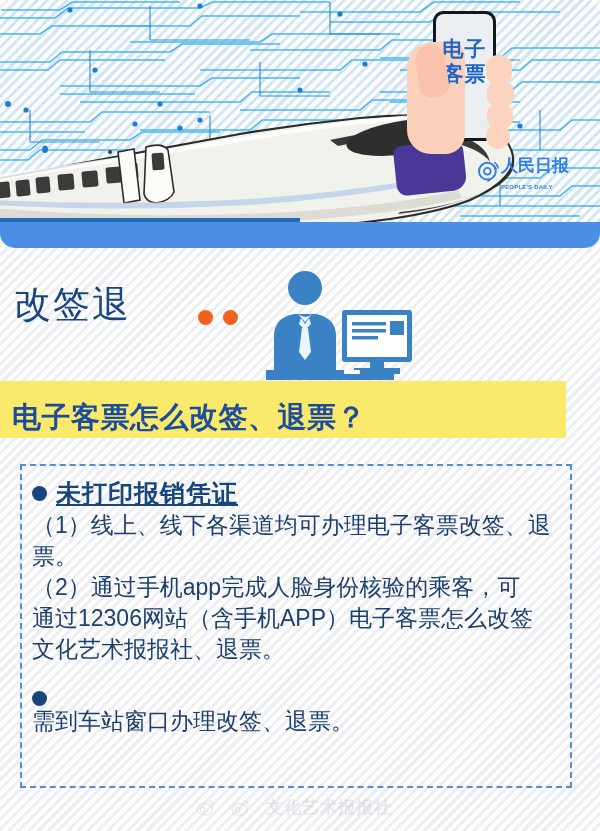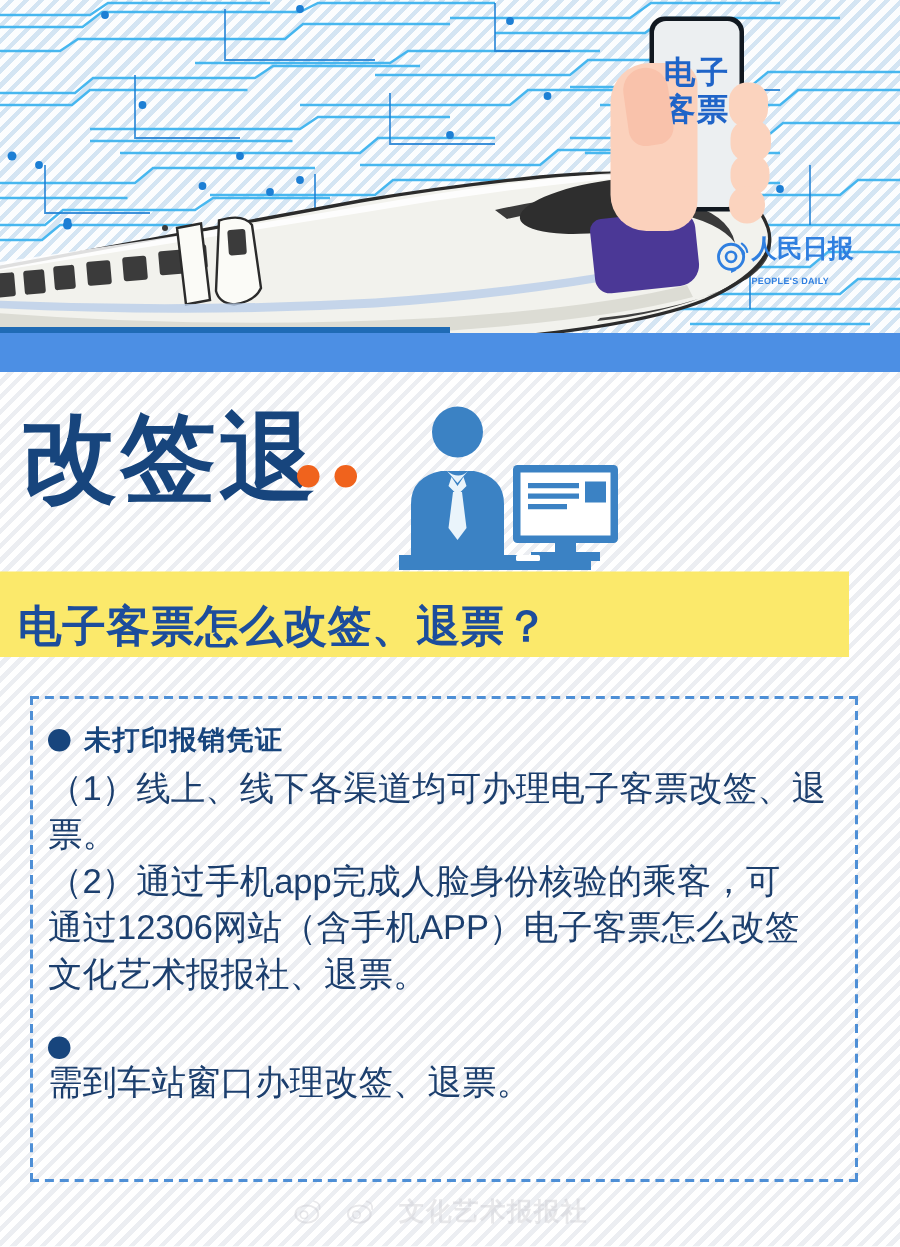--- a/index.html
+++ b/index.html
@@ -26,20 +26,21 @@
     );
   }
 
   
   .hero {
     position: absolute;
     left: 0; top: 0;
     width: 600px;
     height: 248px;
     overflow: hidden;
+    border-radius: 15px;
   }
   .hero-bg {
     position: absolute;
     left: 0; top: 0;
     width: 600px;
     height: 248px;
     background: #e9f3fb;
     background-image: repeating-linear-gradient(
       135deg,
       rgba(255,255,255,0.85) 0px,
@@ -185,22 +186,22 @@
     position: absolute;
     left: 0;
     top: 266px;
     width: 600px;
     height: 110px;
   }
   .big-title {
     position: absolute;
     left: 14px;
     top: 10px;
-    font-size: 64px;
-    font-weight: bold;
+    font-size: 37px;
+    font-weight: normal;
     color: #17457d;
     letter-spacing: 2px;
     line-height: 58px;
     white-space: nowrap;
   }
   .dots {
     position: absolute;
     left: 198px;
     top: 44px;
     display: flex;
@@ -248,26 +249,27 @@
     top: 464px;
     width: 552px;
     height: 324px;
     border: 2px dashed #4e8fd6;
     box-sizing: border-box;
     padding: 10px 8px 0 10px;
   }
   .bullet-head {
     display: flex;
     align-items: center;
-    font-size: 18px;
+    font-size: 25px;
     font-weight: bold;
     color: #17457d;
     letter-spacing: 1px;
     line-height: 34px;
     white-space: nowrap;
+    text-decoration: underline;
   }
   .bullet-dot {
     display: inline-block;
     width: 15px;
     height: 15px;
     border-radius: 50%;
     background: #17457d;
     margin-right: 9px;
     flex: none;
   }

